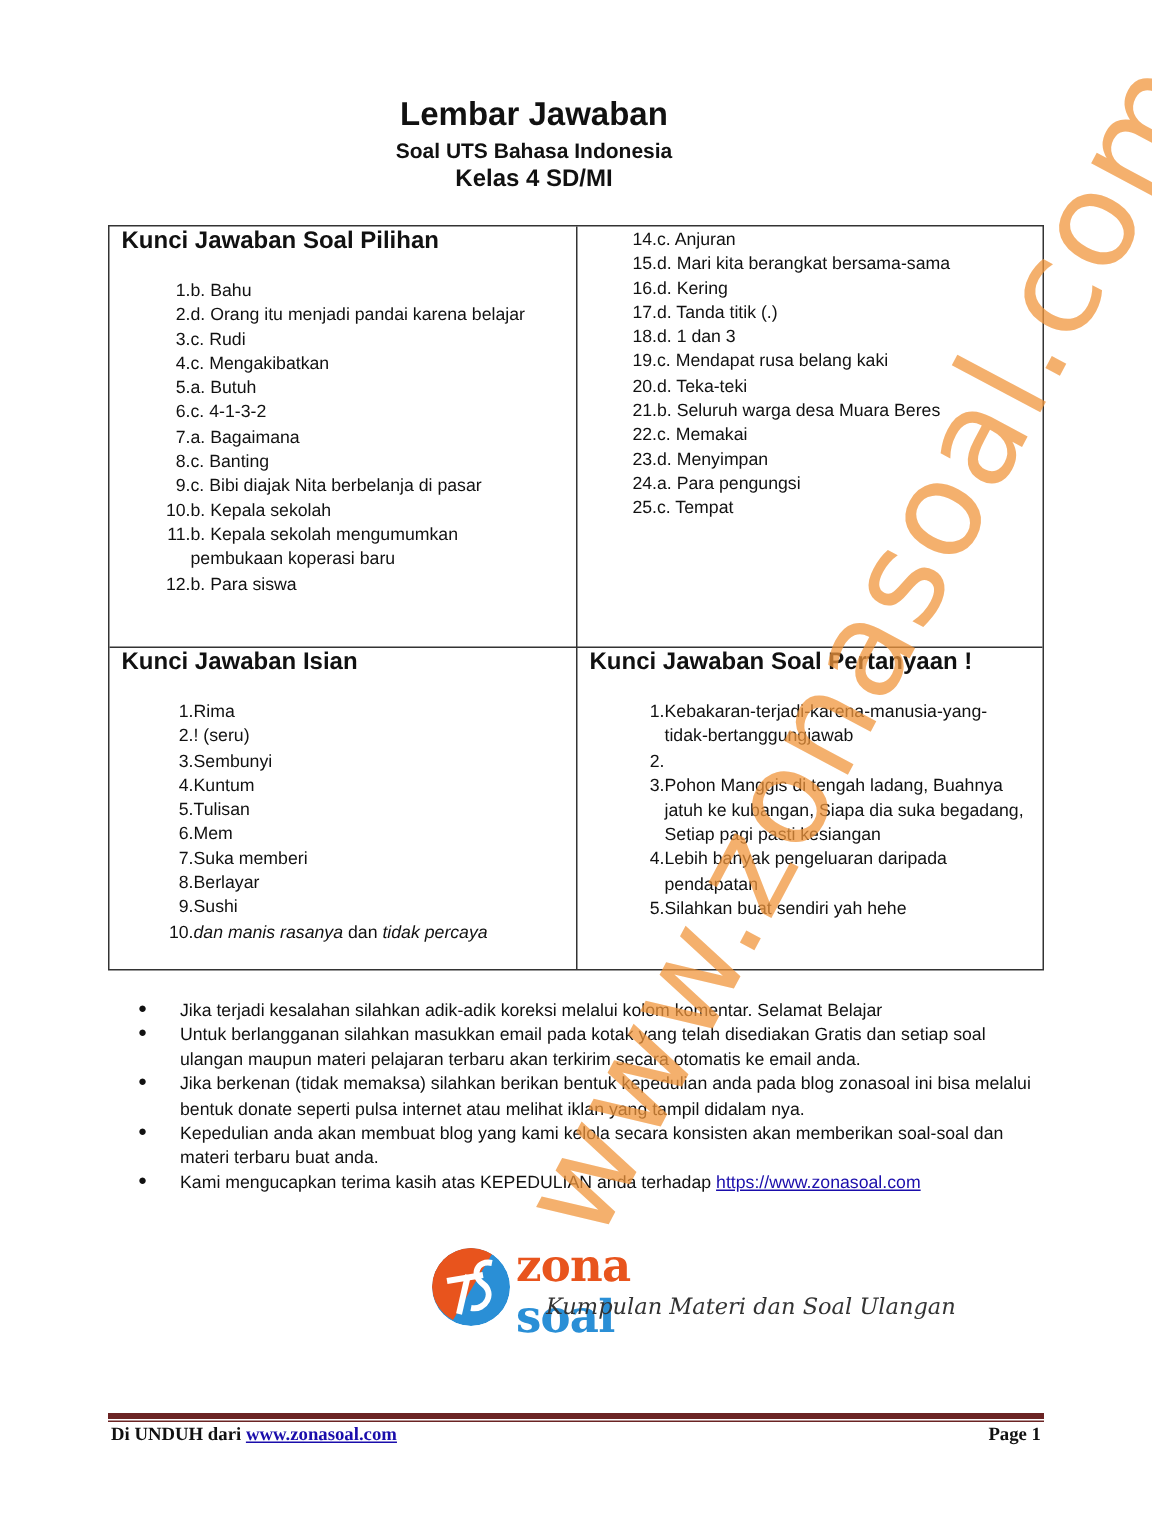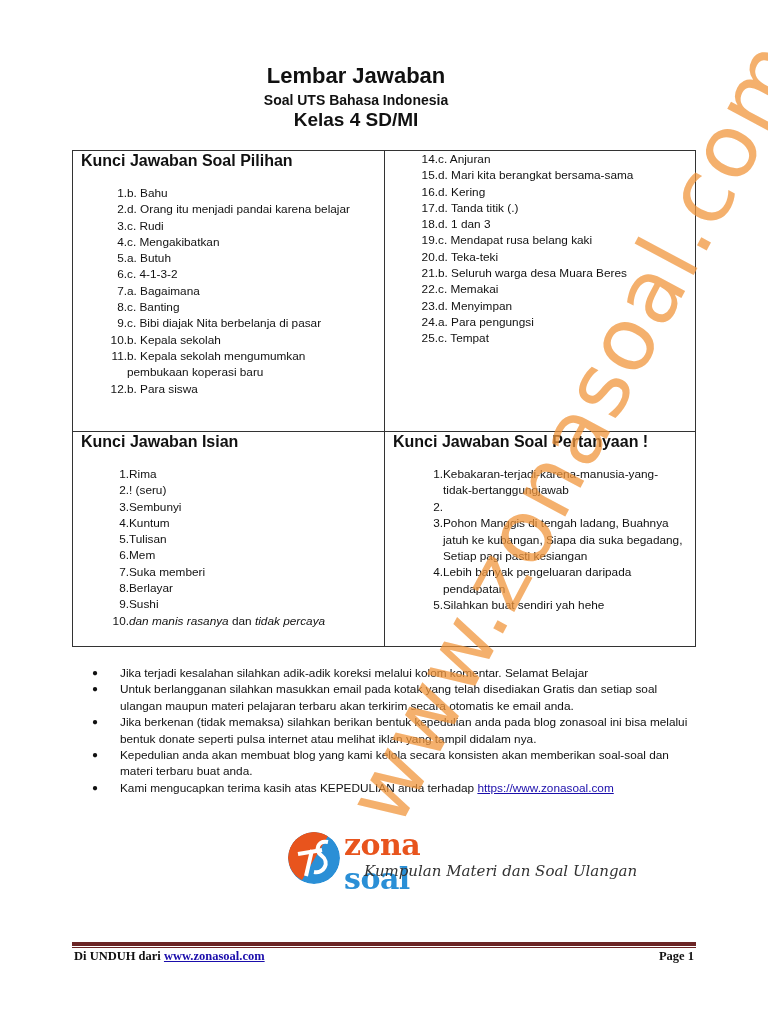--- a/index.html
+++ b/index.html
@@ -3,21 +3,21 @@
 <meta charset="utf-8">
 <style>
   html, body { margin: 0; padding: 0; }
   body {
     width: 768px; height: 1024px; background: #ffffff; position: relative; overflow: hidden;
     font-family: "Liberation Sans", "DejaVu Sans", sans-serif; color: #111;
   }
   .title-block { position: absolute; top: 62px; left: 0; width: 712px; text-align: center; }
   .title { font-size: 22px; font-weight: bold; line-height: 28px; }
   .subtitle { font-size: 14px; font-weight: bold; line-height: 20px; }
-  .subtitle2 { font-size: 19px; font-weight: bold; line-height: 20px; }
+  .subtitle2 { font-size: 16px; font-weight: bold; line-height: 20px; }
 
   .grid {
     position: absolute; left: 72px; top: 150px; width: 624px; height: 497px;
     border: 1px solid #333; box-sizing: border-box;
   }
   .cell { position: absolute; box-sizing: border-box; font-size: 12px; }
   .vline { position: absolute; left: 311px; top: 0; width: 1px; height: 100%; background: #333; }
   .hline { position: absolute; left: 0; top: 280px; width: 100%; height: 1px; background: #333; }
   .cell-tl { left: 0; top: 0; width: 311px; height: 280px; padding: 2px 8px; }
   .cell-tr { left: 312px; top: 0; width: 312px; height: 280px; padding: 0 8px; }

